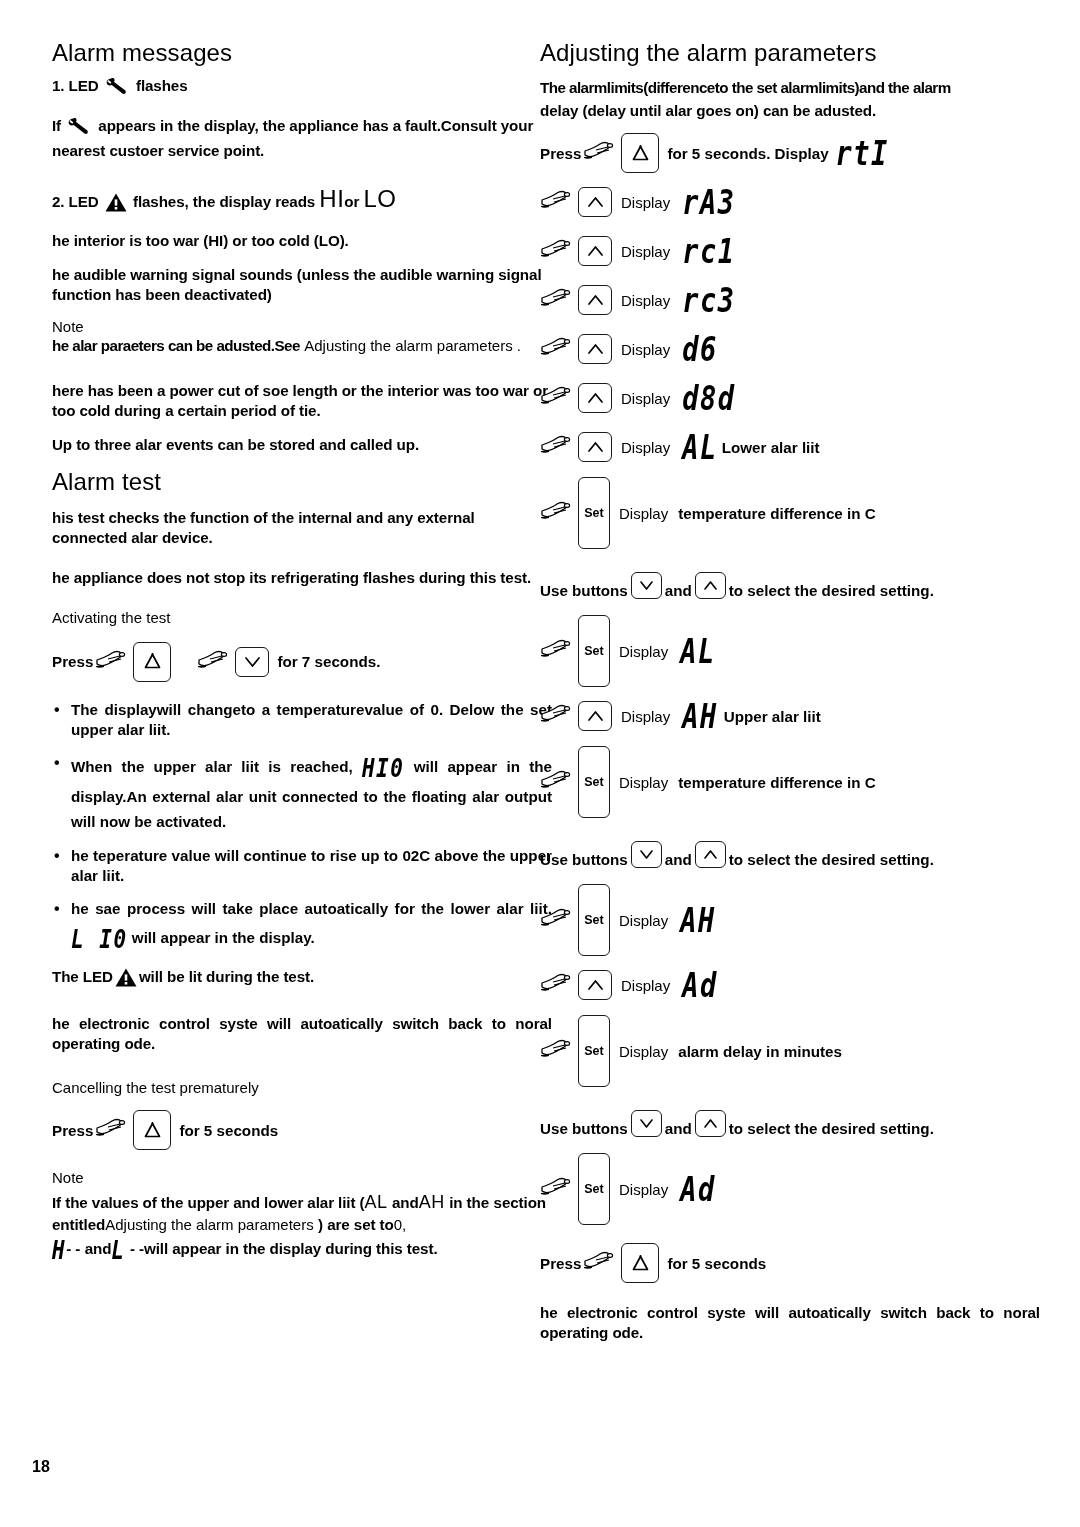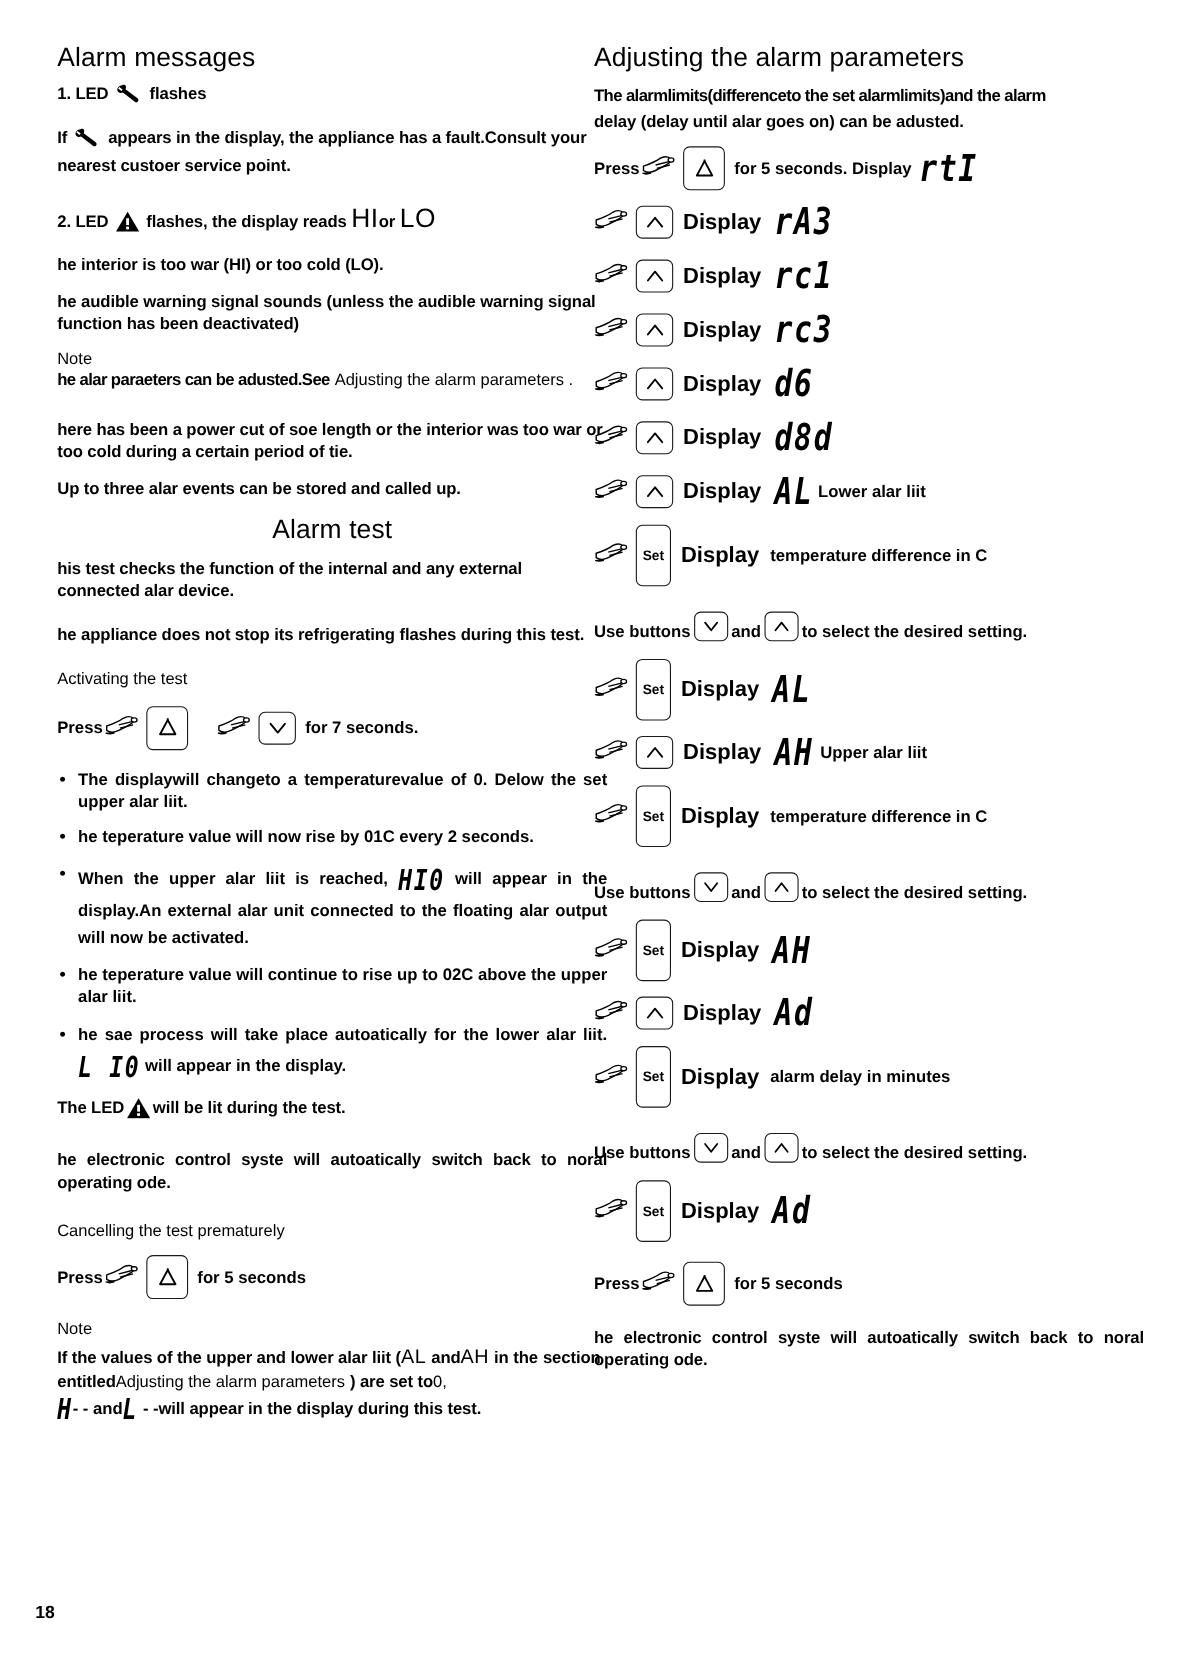--- a/index.html
+++ b/index.html
@@ -11,21 +11,21 @@
   }
   .page{position:relative;width:1080px;height:1527px;overflow:hidden;}
   .col{position:absolute;top:40px;}
   .col-left{left:52px;width:500px;}
   .col-right{left:540px;width:500px;}
 
   h1.sec{
     font-size:24px;font-weight:400;margin:0 0 10px 0;
     letter-spacing:0.1px;line-height:1.1;
   }
-  .sec2{margin-top:46px;text-align:center;}
+  .sec2{margin-top:46px;}
 
   p{margin:0 0 13px 0;}
   .b{font-weight:bold;font-size:15.2px;line-height:1.32;letter-spacing:-0.1px;}
   .n{font-weight:normal;font-size:15px;line-height:1.32;}
   .tight{letter-spacing:-0.55px;}
   .just{text-align:justify;text-justify:inter-word;}
 
   .note-lbl{font-weight:normal;font-size:15px;margin:0;line-height:1.3;}
 
   ul.bullets{list-style:none;margin:0;padding:0;}
@@ -59,38 +59,38 @@
     font-weight:normal;font-size:24px;letter-spacing:0.5px;
   }
 
   
   .steprow{
     display:flex;align-items:center;
     margin:0 0 9px 0;min-height:40px;
   }
   .steprow .lead{font-weight:bold;font-size:15.2px;margin-right:2px;}
   .steprow .after{font-weight:bold;font-size:15.2px;margin-left:8px;white-space:nowrap;}
-  .steprow .dsp{font-weight:bold;font-size:20px;margin-left:9px;}
+  .steprow .dsp{font-weight:normal;font-size:15px;margin-left:9px;}
   .steprow .tail{font-weight:bold;font-size:15.2px;margin-left:10px;}
 
   
   .hand{width:40px;height:28px;flex:0 0 40px;margin-right:-2px;position:relative;}
   .hand svg{position:absolute;left:0;top:0;}
 
   
   .key{
     box-sizing:border-box;
     border:1.6px solid #1a1a1a;border-radius:6px;
     background:#fff;
     display:inline-flex;align-items:center;justify-content:center;
     flex:0 0 auto;
   }
   .key.sq{width:34px;height:30px;}
   .key.bell{width:38px;height:40px;}
-  .key.set{width:32px;height:56px;font-size:12.5px;font-weight:bold;}
+  .key.set{width:32px;height:72px;font-size:12.5px;font-weight:bold;}
   .key.inline{width:31px;height:27px;vertical-align:-7px;margin:0 3px;}
   .key svg{display:block;}
 
   .inline-row{font-weight:bold;font-size:15.2px;display:flex;align-items:flex-end;margin:0 0 9px 0;min-height:34px;flex-wrap:wrap;}
   .inline-row span.t{white-space:nowrap;}
 
   .pagenum{position:absolute;left:32px;top:1458px;font-size:16px;font-weight:bold;}
 
   .wrench{display:inline-block;vertical-align:-4px;margin:0 3px;}
   .warn{display:inline-block;vertical-align:-5px;margin:0 2px;}
@@ -189,21 +189,20 @@
       <span class="key sq">
         <svg width="17" height="12" viewBox="0 0 17 12">
             <path d="M2 2 L8.5 10 L15 2" fill="none" stroke="#000" stroke-width="1.7" stroke-linejoin="round" stroke-linecap="round"></path>
           </svg>
       </span>
       <span class="after">for 7 seconds.</span>
     </div>
 
     <ul class="bullets">
       <li>The displaywill changeto a temperaturevalue of 0.      Delow the set upper alar liit.</li>
-      <li>he teperature value will now rise by 01C every 2 seconds.</li>
       <li class="loose">
         <span>When the upper alar liit is reached,</span>
         <span class="seg sm">HI0</span>
         <span>will appear in the display.An external alar unit connected to the floating alar output will now be activated.</span>
       </li>
       <li>he teperature value will continue to rise up to 02C above the upper alar liit.</li>
       <li class="loose">
         <span>he sae process will take place autoatically for the lower alar liit.</span>
         <span class="seg sm">L I0</span>
         <span>will appear in the display.</span>

